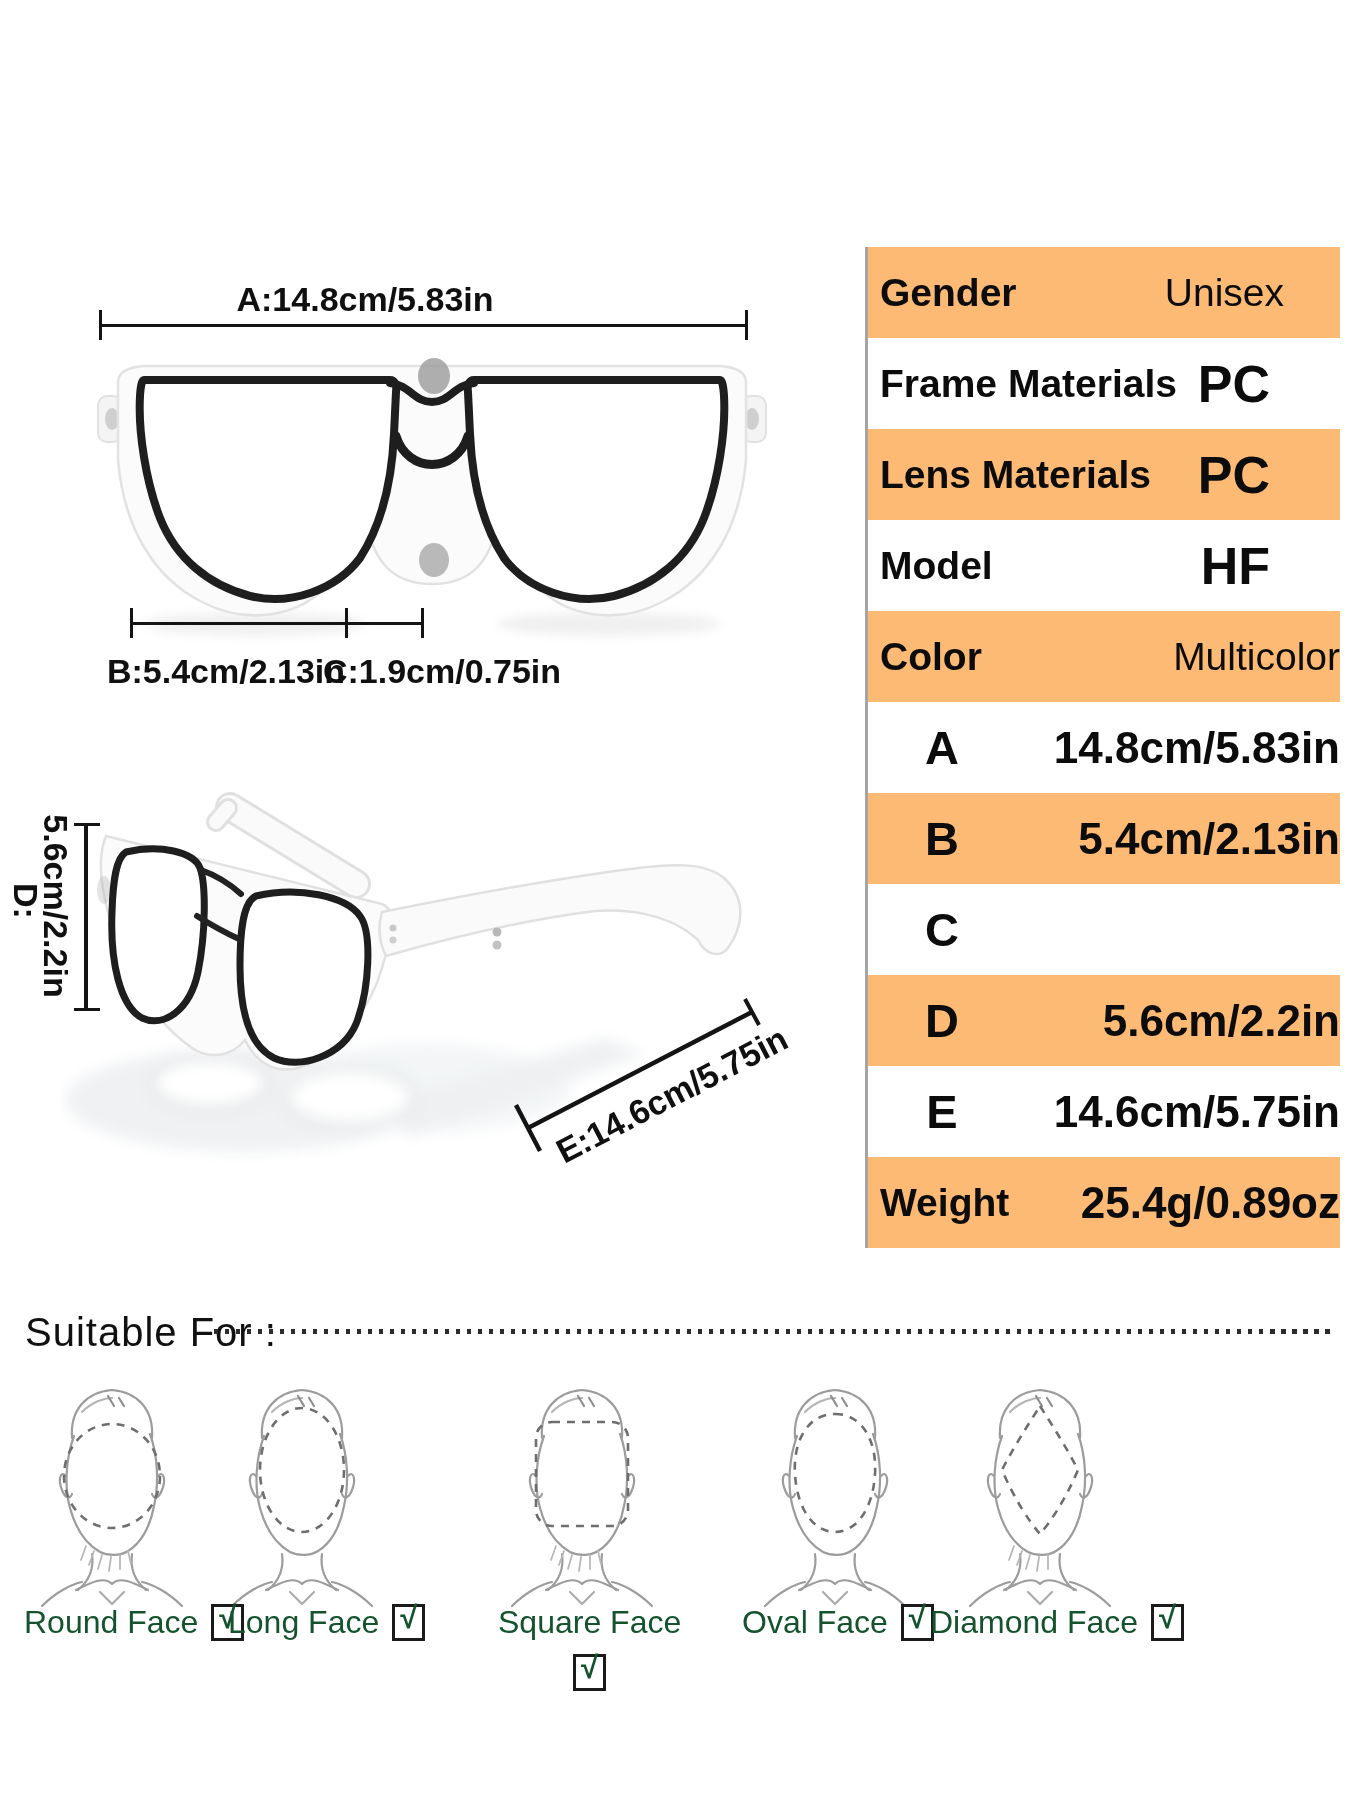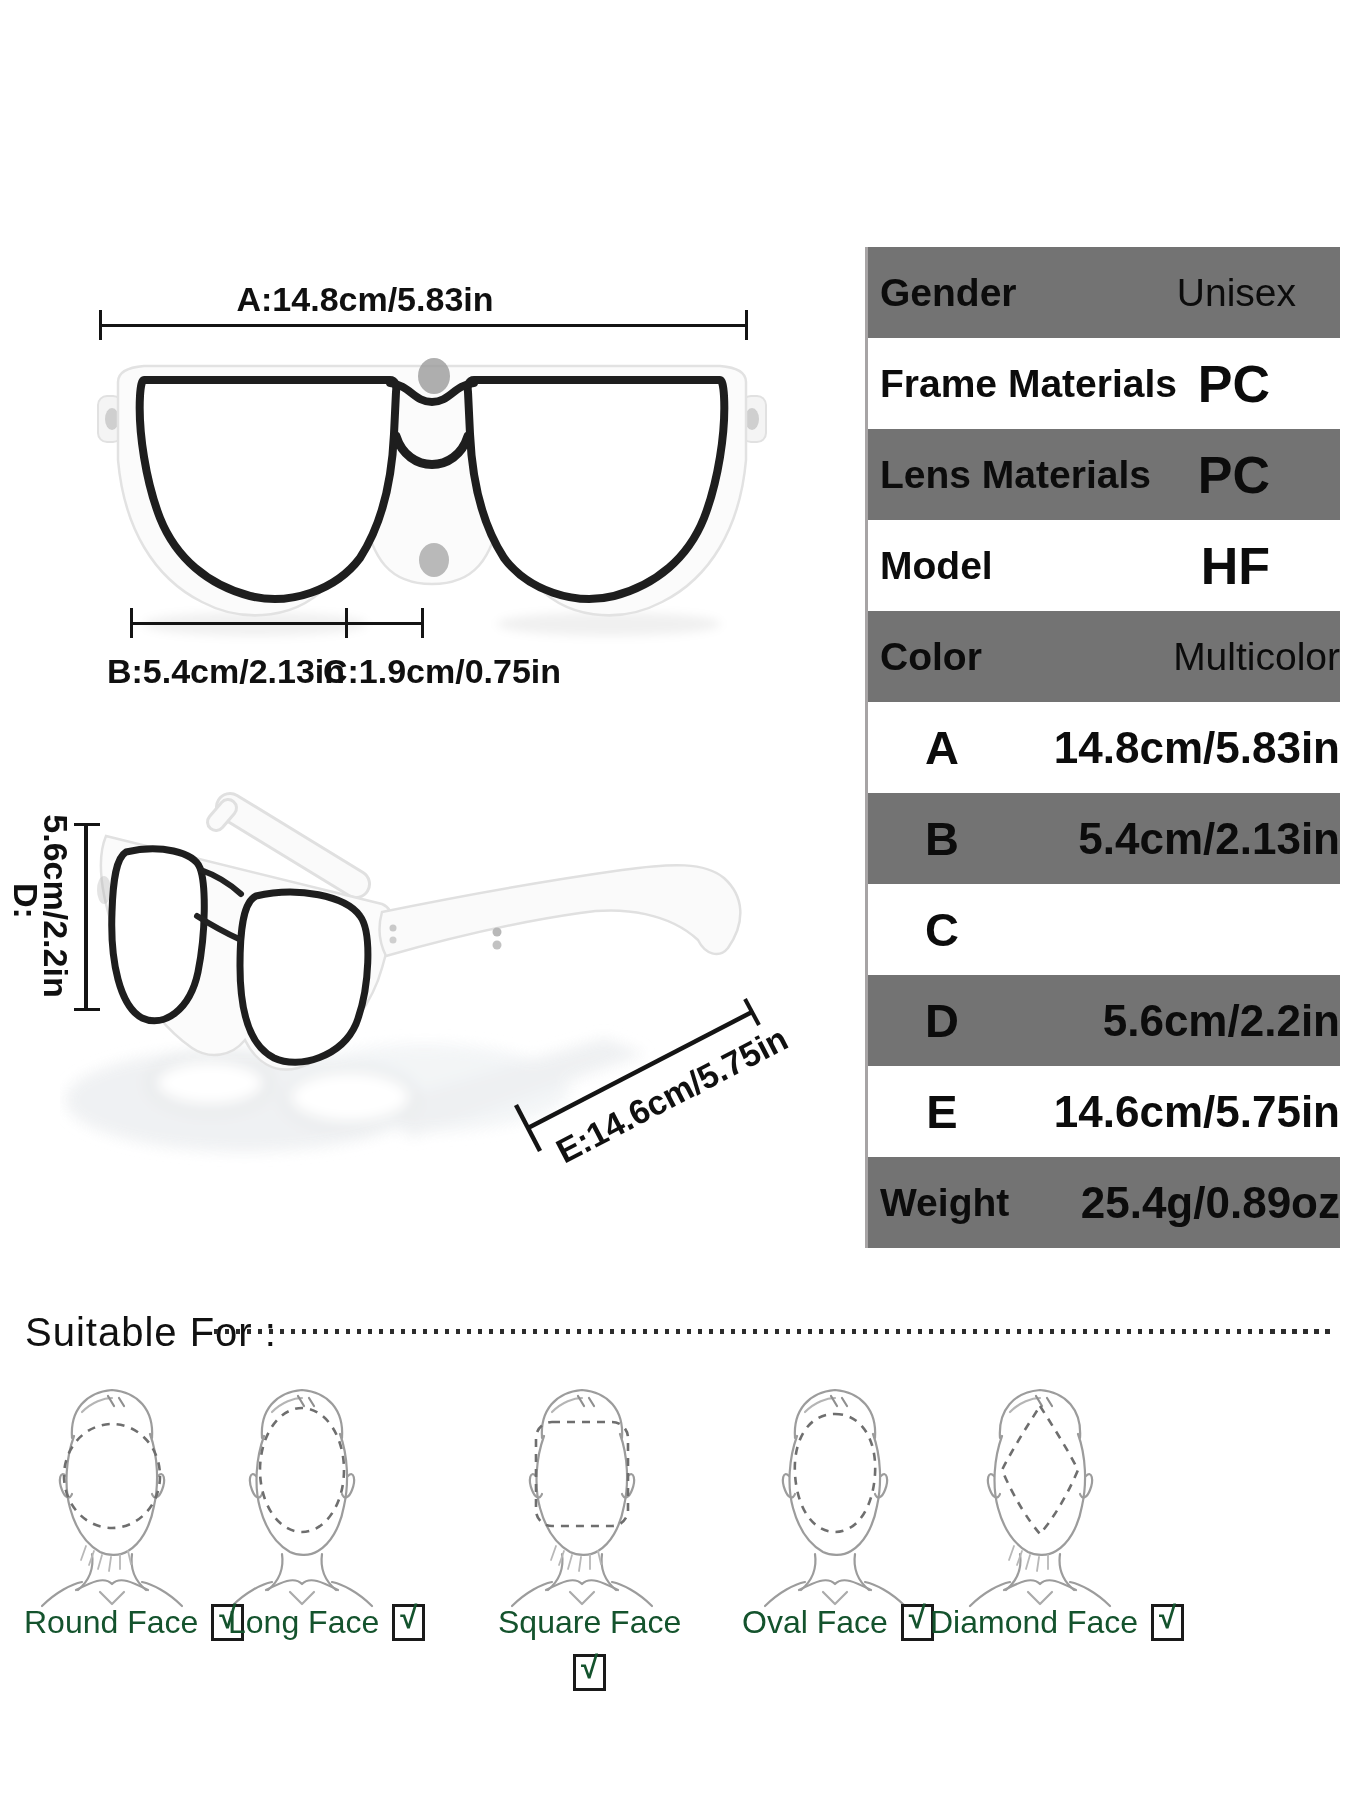--- a/index.html
+++ b/index.html
@@ -10,26 +10,26 @@
   .vline{position:absolute;background:#141414;width:4px;}
   .tickv{position:absolute;background:#141414;width:3px;height:30px;}
   .tickh{position:absolute;background:#141414;width:26px;height:3px;}
   .dim-label{position:absolute;transform:translate(-50%,-50%);font-size:34px;font-weight:600;
              color:#101010;white-space:nowrap;}
   .dim-label.rot90{transform:translate(-50%,-50%) rotate(90deg);}
   #dim-e-label{transform:translate(-50%,-50%) rotate(-27.5deg);}
   
   #spec-table{position:absolute;left:865px;top:247px;width:472px;border-left:3px solid #a7a4a5;}
   .srow{height:91px;display:flex;align-items:center;justify-content:space-between;background:#ffffff;}
-  .srow.gray{background:#737373;}
+  .srow.gray{background:#fdba74;}
   .slab{font-size:39px;font-weight:600;color:#0c0c0c;padding-left:12px;white-space:nowrap;}
   .slab.letter{font-size:47px;font-weight:700;padding-left:44px;width:60px;text-align:center;}
   .sval{font-size:44px;font-weight:600;color:#0c0c0c;white-space:nowrap;}
   .sval.norm{font-size:39px;font-weight:500;}
-  .sval.pr44{padding-right:44px;}
+  .sval.pr44{padding-right:56px;}
   .sval.xl{font-size:52px;font-weight:700;padding-right:70px;}
   
   #suitable-heading{position:absolute;left:25px;top:1310px;font-size:40px;font-weight:500;
                     letter-spacing:1px;color:#111;white-space:nowrap;}
   #dotted-rule{position:absolute;left:214px;top:1329px;width:1120px;height:5px;
                background:repeating-linear-gradient(90deg,#2c2c2c 0 4.5px,transparent 4.5px 11px);}
   .face-fig{position:absolute;top:1358px;width:180px;height:250px;}
   .face-tag{position:absolute;top:1604px;display:flex;align-items:center;gap:13px;
             font-size:32px;color:#14532d;white-space:nowrap;}
   .cbx{width:27px;height:31px;border:3px solid #1a1a1a;display:flex;justify-content:center;

